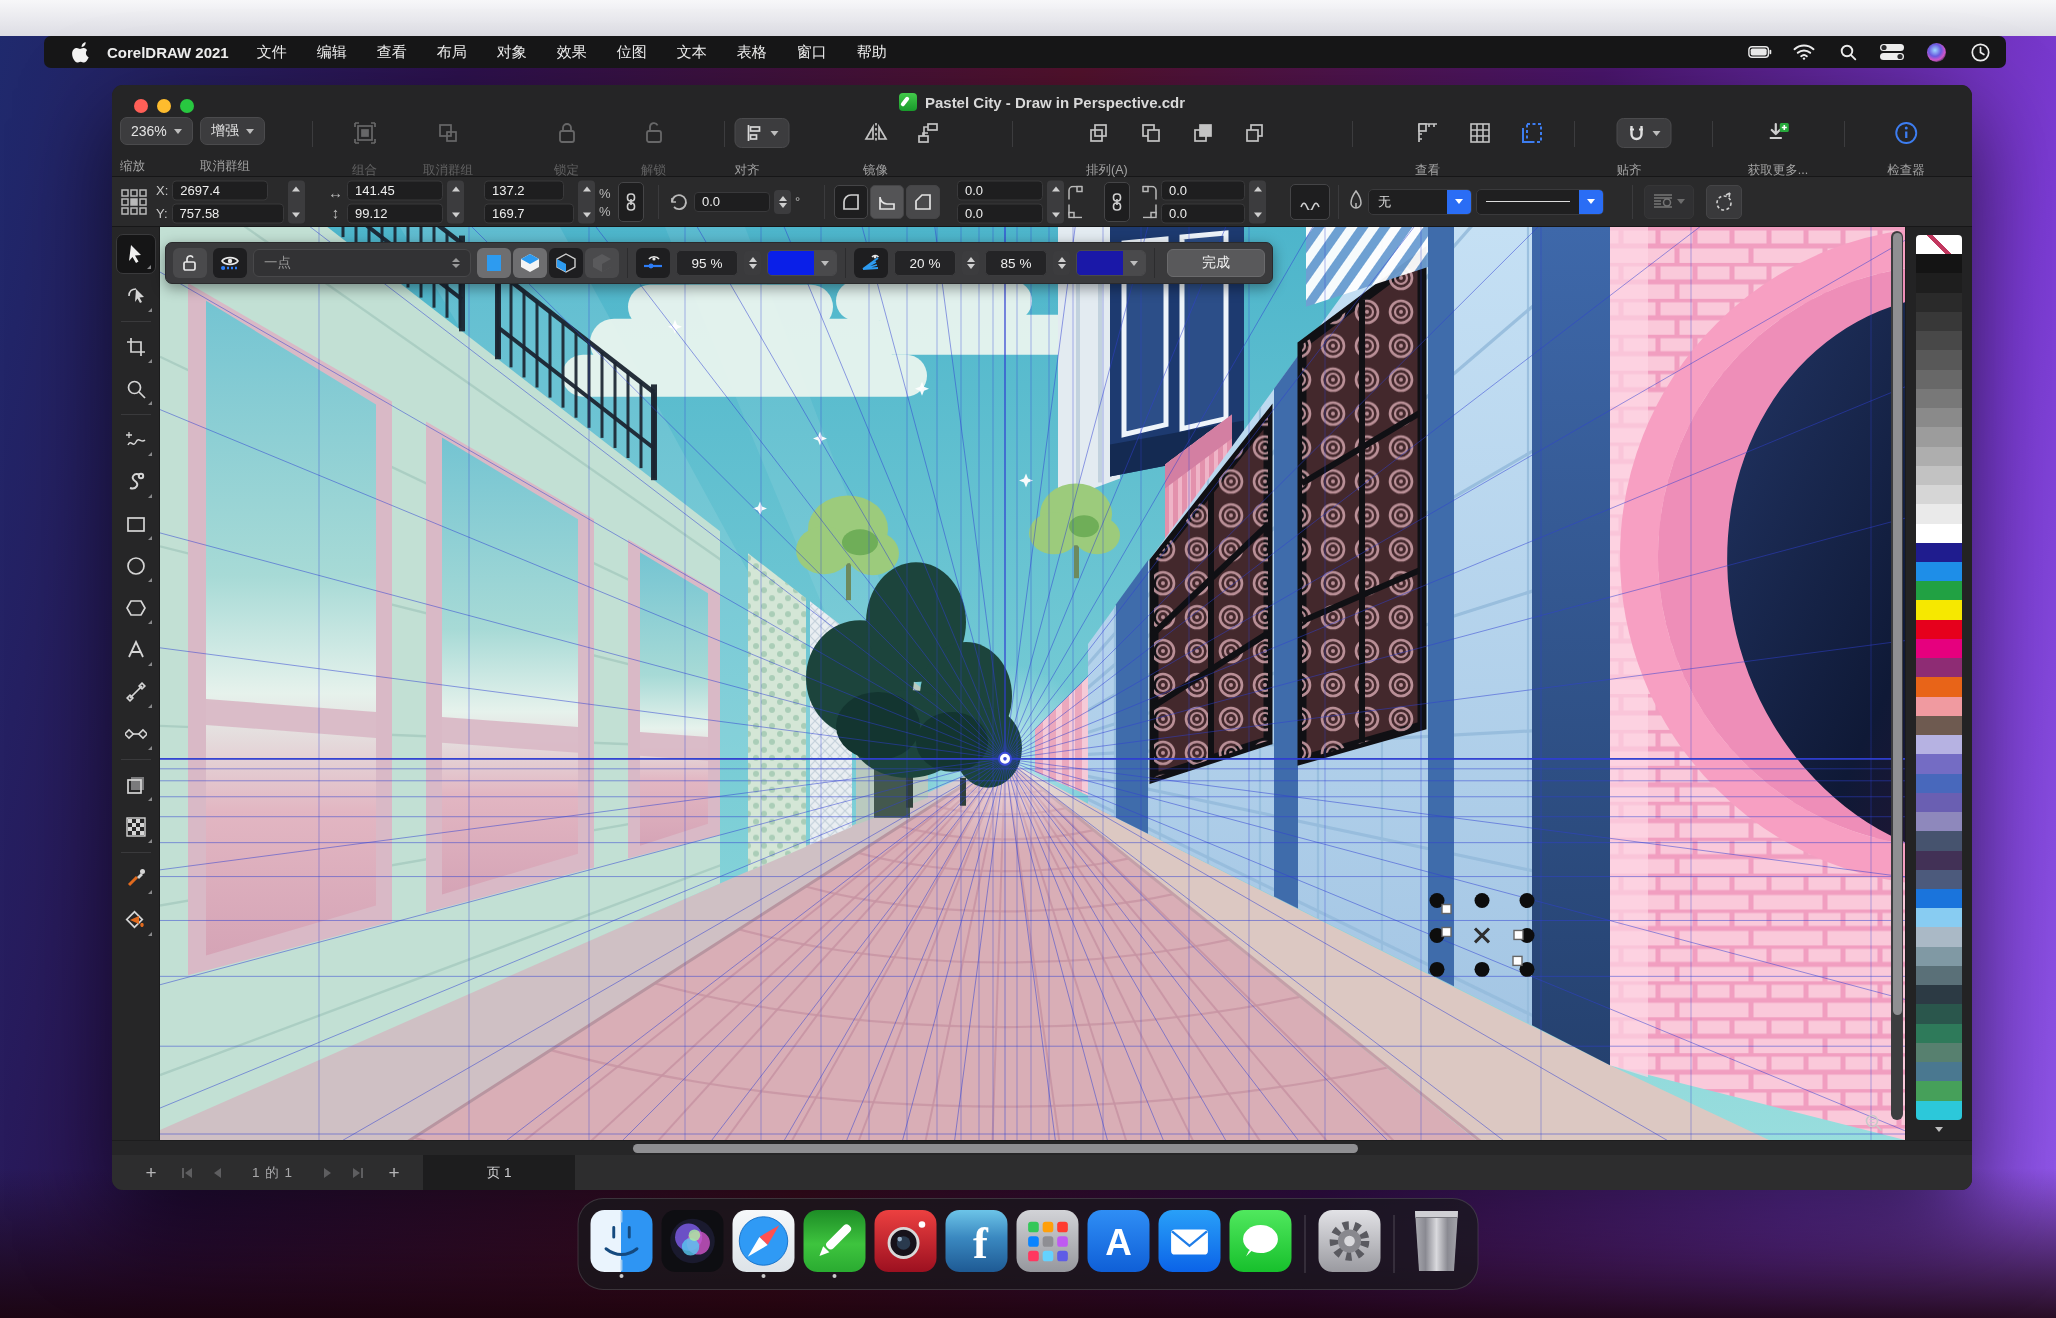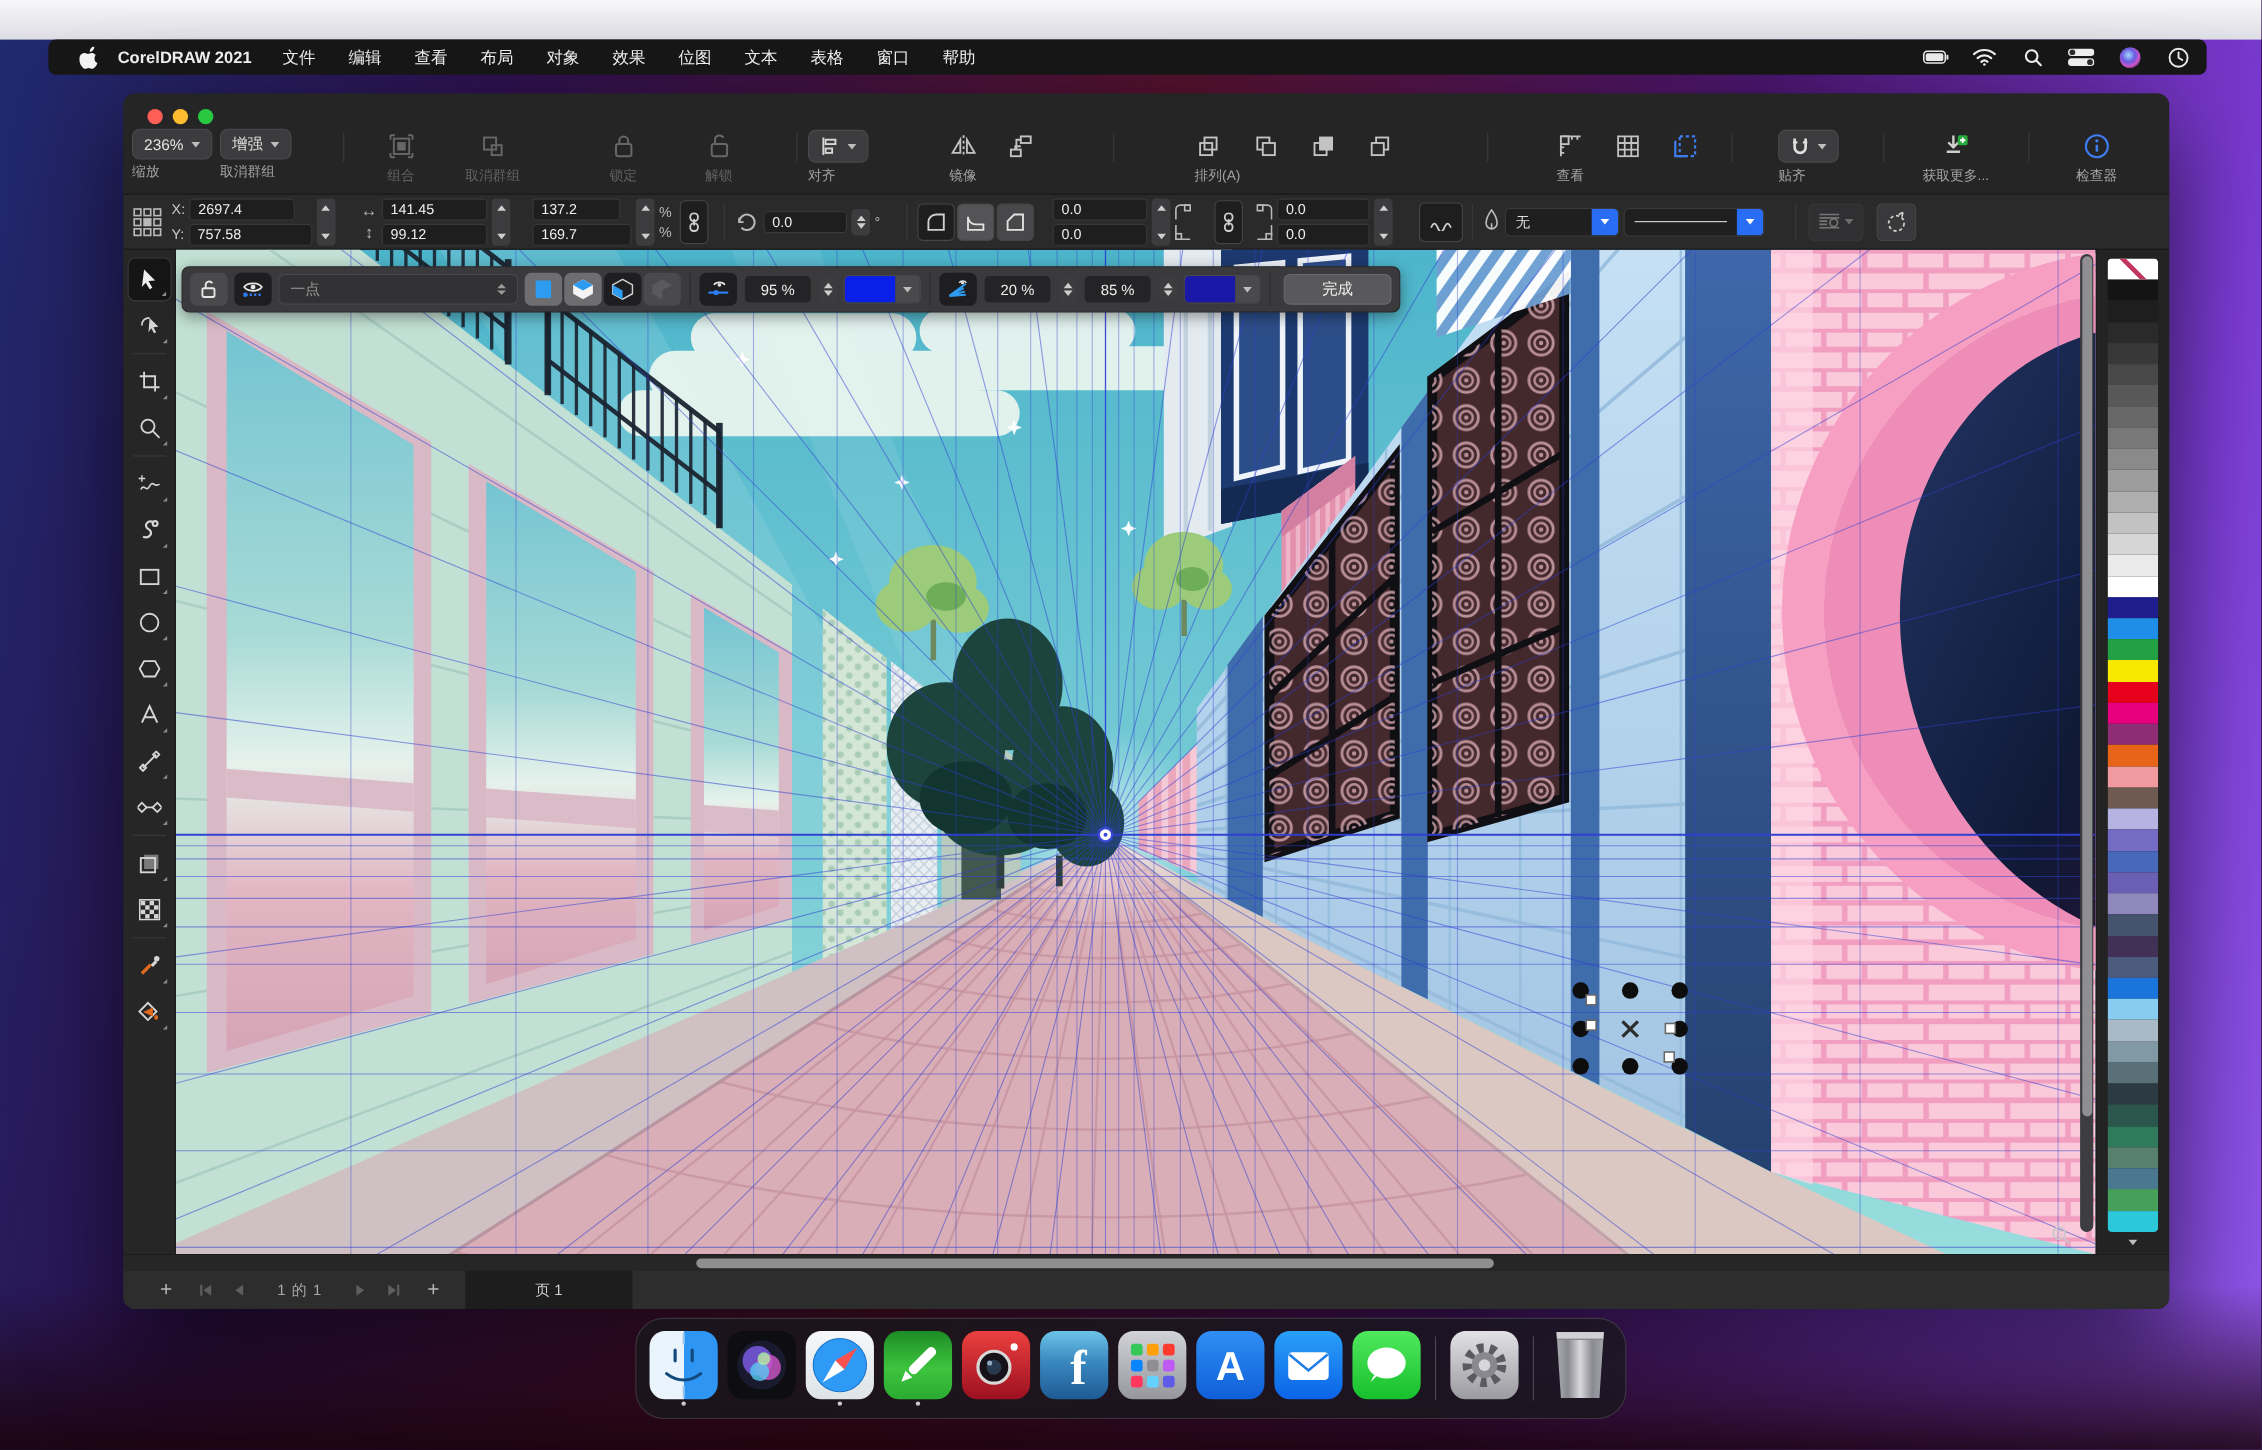--- a/index.html
+++ b/index.html
@@ -40,21 +40,21 @@
     display:flex;justify-content:center;align-items:center;gap:8px}
   .doc-ic{width:18px;height:18px;border-radius:4px;background:linear-gradient(180deg,#43c94a,#189a2b);position:relative;flex:none}
   .doc-ic::after{content:"";position:absolute;left:4px;top:3px;width:4px;height:11px;background:#fff;border-radius:2px;transform:rotate(38deg)}
 
   .tb-g{position:absolute;top:32px;color:#b9b9b9;font-size:12.5px;white-space:nowrap}
   .tb-g.center{transform:translateX(-50%)}
   .tb-ic-row{display:flex;align-items:center;justify-content:center;gap:26px;height:32px}
   .tb-ic{width:26px;height:26px;display:flex;align-items:center;justify-content:center;color:#c3c3c3}
   .tb-ic.dim{opacity:.42}
   .tb-ic.blue{color:#3d7df0}
-  .tb-lbl{margin-top:3px;opacity:.85}
+  .tb-lbl{margin-top:13px;opacity:.85}
   .tb-lbl.dim{opacity:.4}
   .pill{background:#3c3c3e;border:1px solid #4b4b4d;border-radius:7px;height:28px;display:inline-flex;align-items:center;
     gap:7px;padding:0 10px;color:#e4e4e4;font-size:14px}
   .chev{width:0;height:0;border-left:4.5px solid transparent;border-right:4.5px solid transparent;border-top:5px solid #bdbdbd}
   .tb-div{position:absolute;top:36px;width:1px;height:26px;background:#3c3c3e}
 
   
   .propbar{height:50px;background:#2a2a2b;border-bottom:1px solid #171718;position:relative;flex:none;color:#c9c9c9;font-size:13px}
   .pb-g{position:absolute;top:50%;transform:translateY(-50%);display:flex;align-items:center;gap:4px}
   .pb-col{display:flex;flex-direction:column;gap:3px}
@@ -216,20 +216,24 @@
     </span>
   </div>
 
   <div class="window">
 
     <div class="header">
       <div class="traffic">
         <span class="tl r"></span>
         <span class="tl y"></span>
         <span class="tl g"></span>
+      </div>
+      <div class="wtitle">
+        <span class="doc-ic"></span>
+        <span>Pastel City - Draw in Perspective.cdr</span>
       </div>
 
       <div class="tb-g" style="left:8px">
         <span class="pill">
             <span>236%</span>
             <span class="chev"></span>
           </span>
         <div class="tb-lbl">缩放</div>
       </div>
       <div class="tb-g" style="left:88px">

